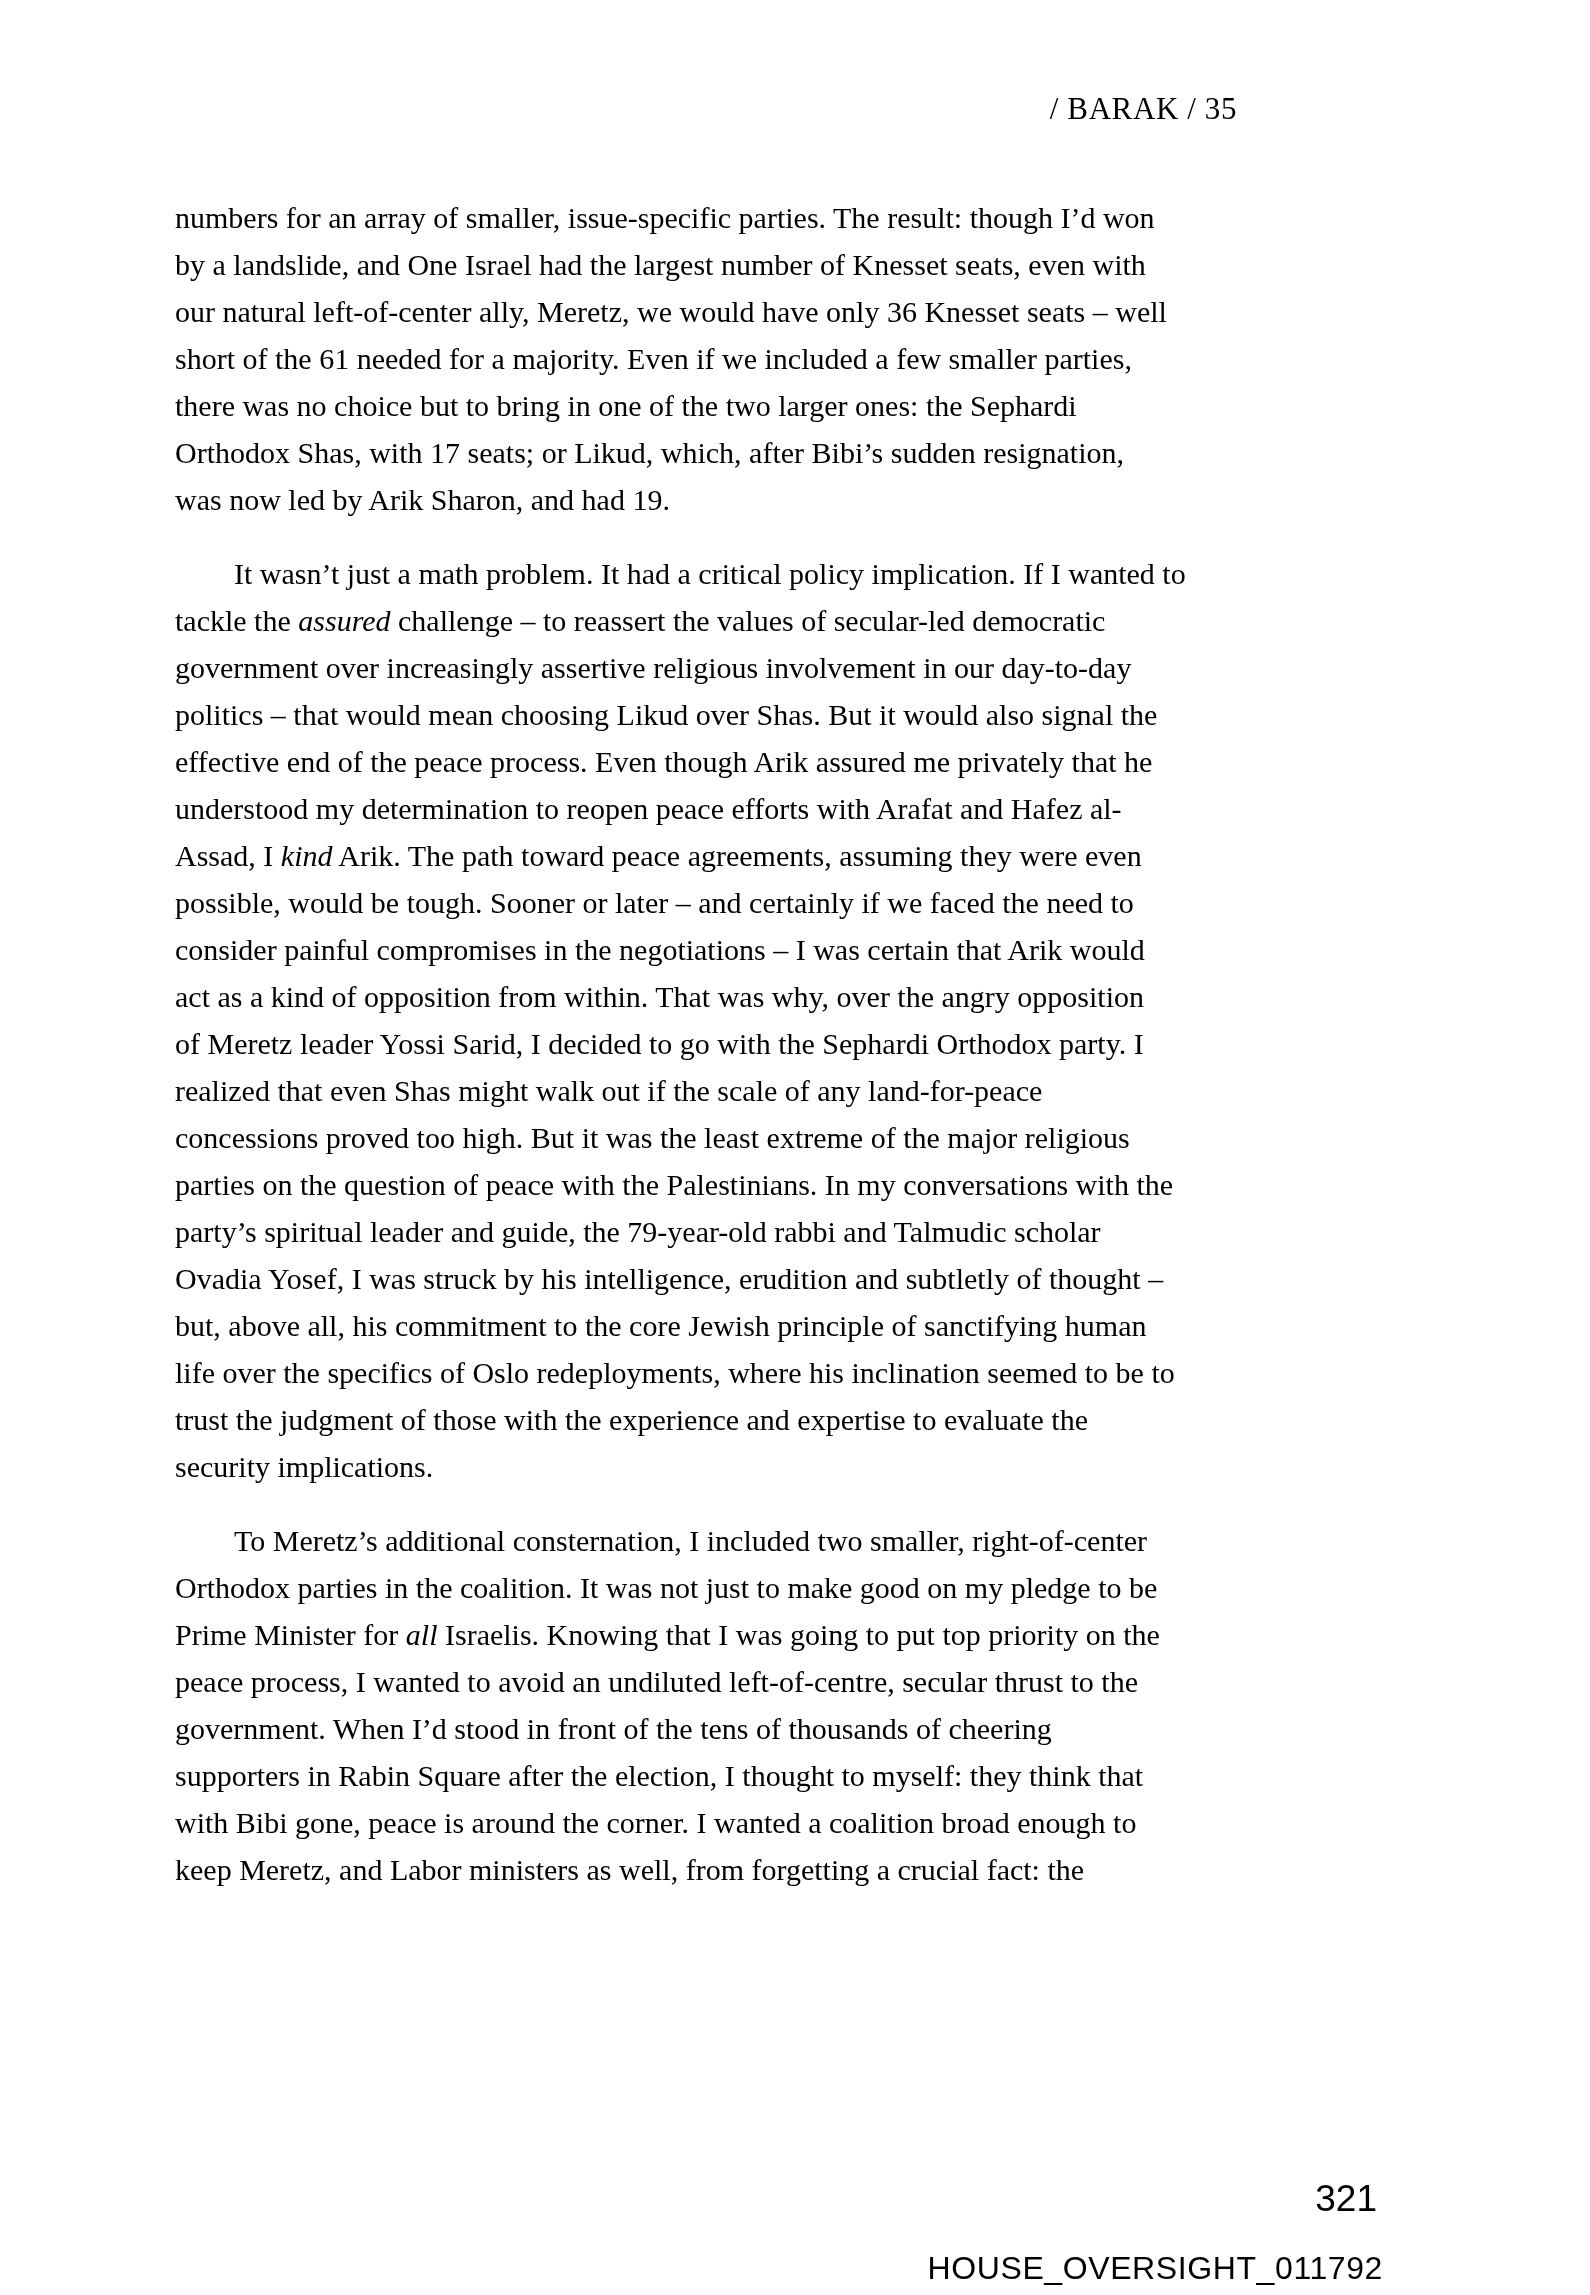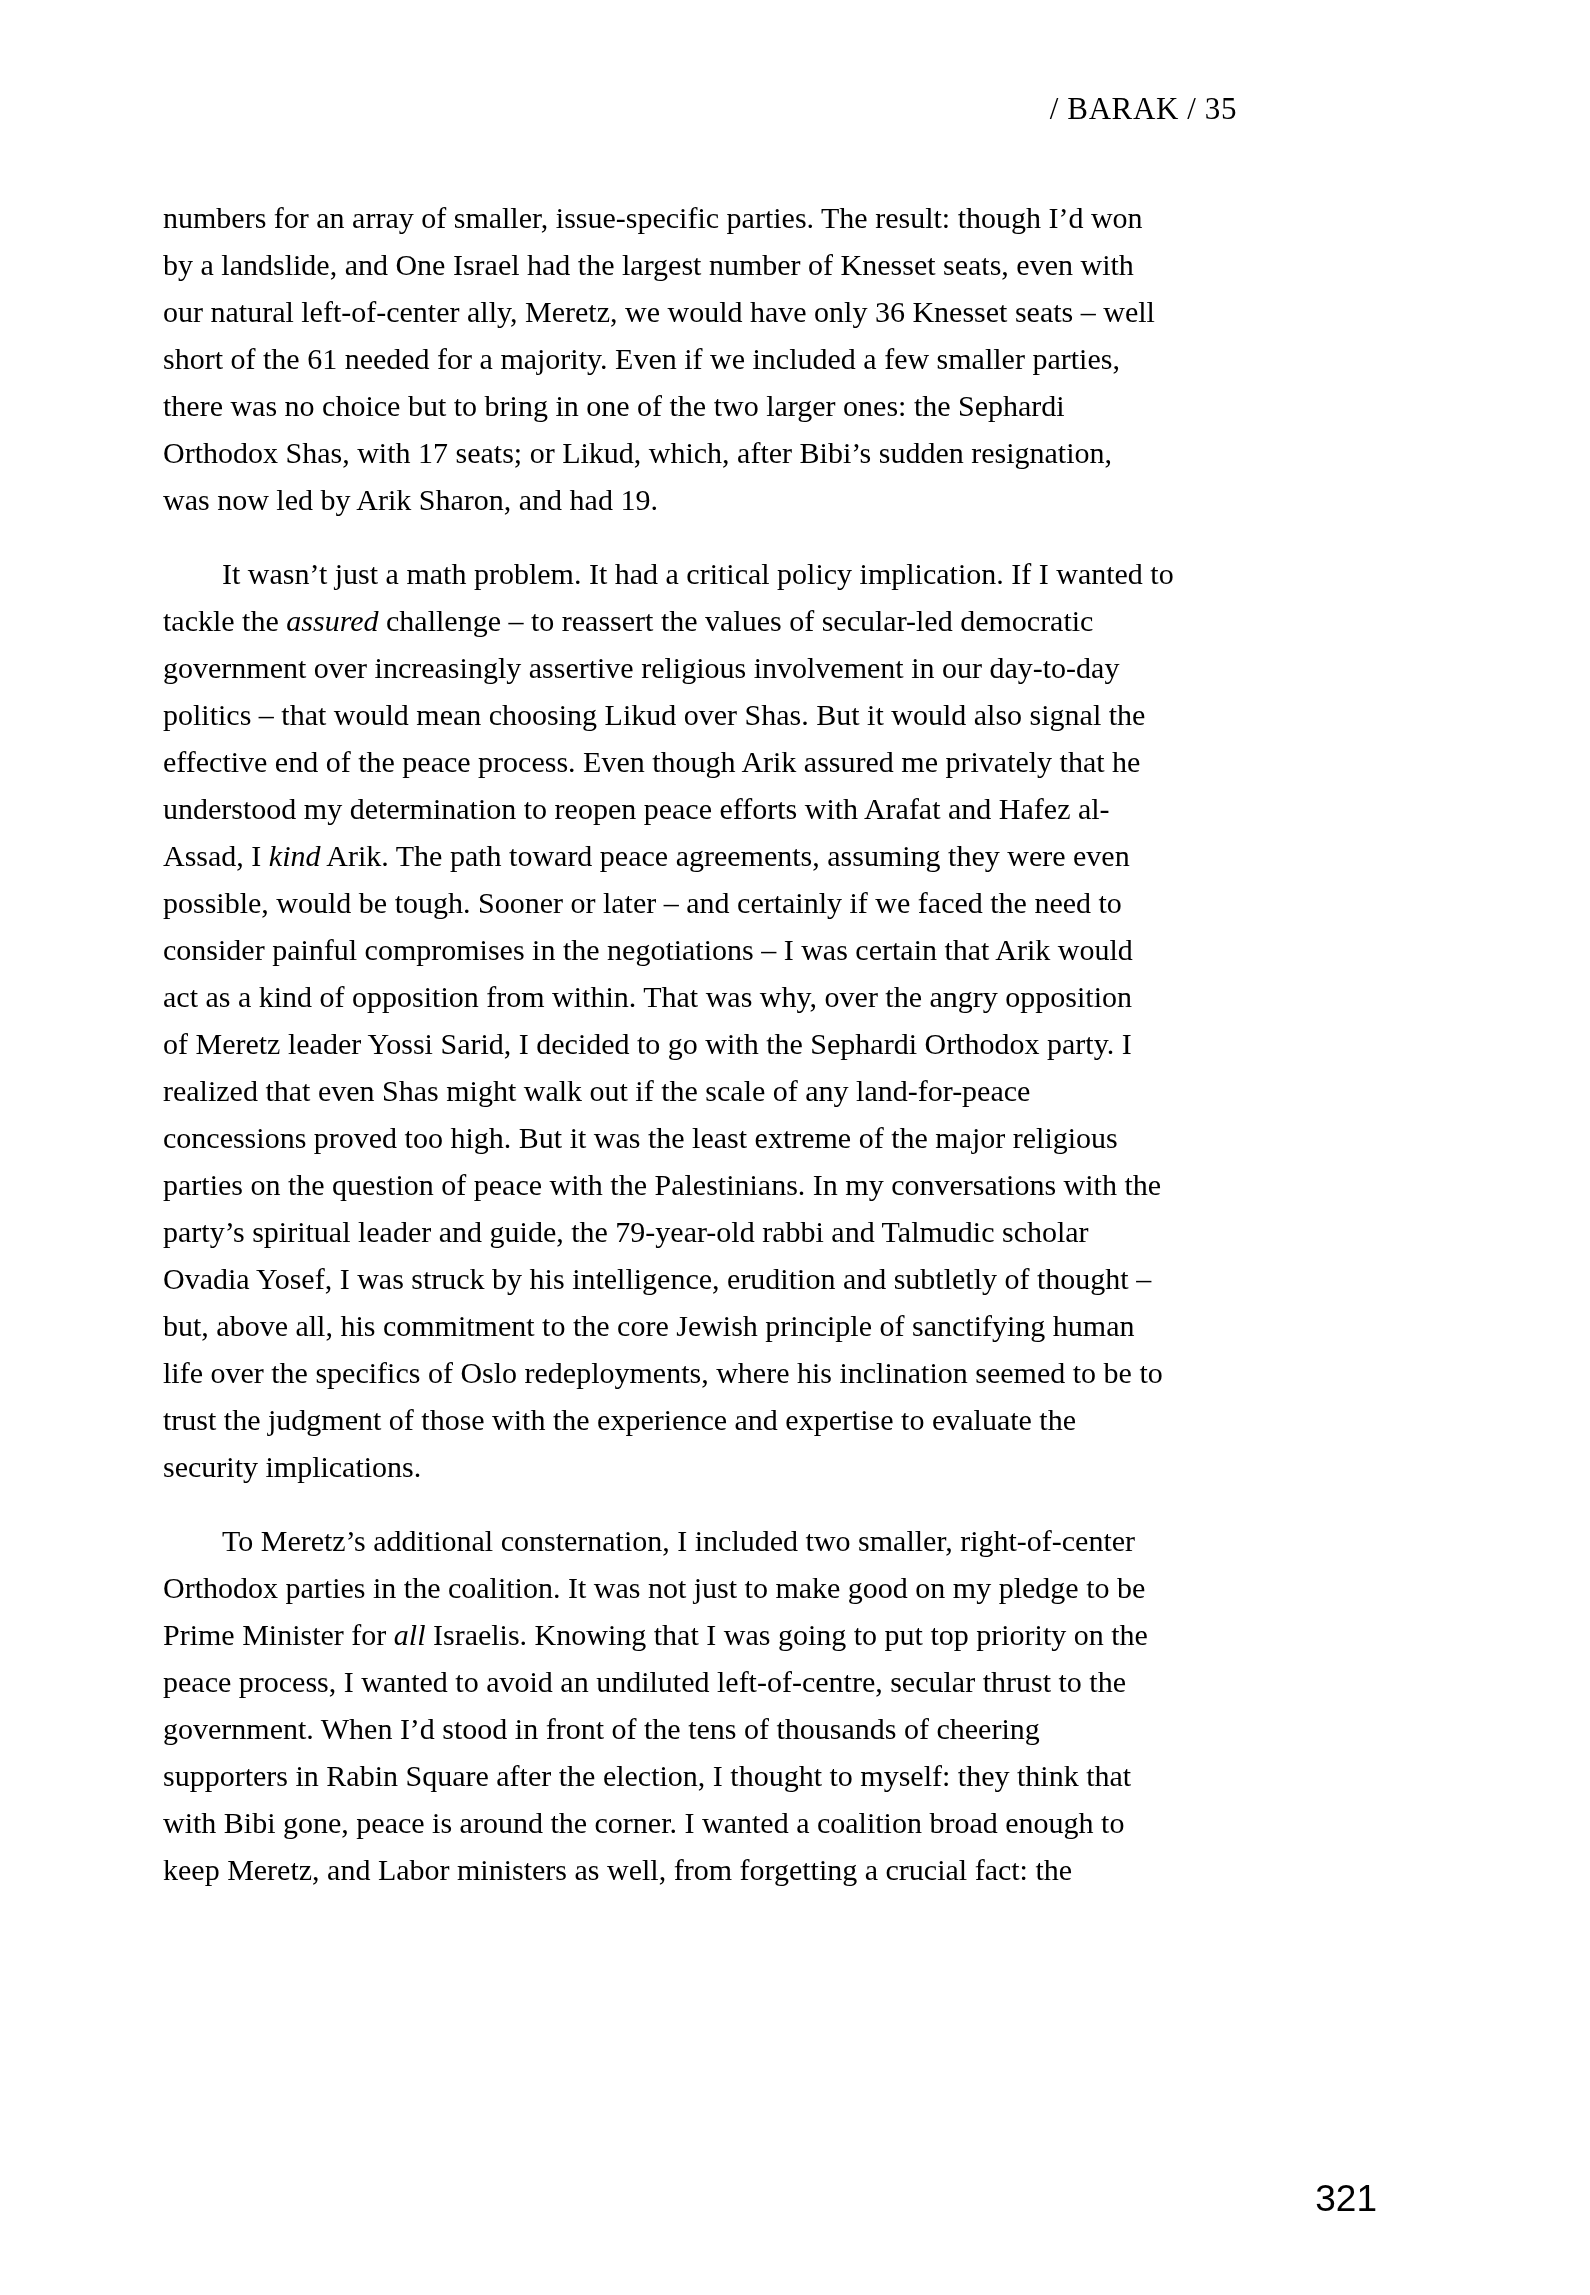--- a/index.html
+++ b/index.html
@@ -27,21 +27,21 @@
   }
   .body-text {
     position: absolute;
     top: 194px;
     left: 159px;
     width: 1335px;
     font-size: 30px;
     line-height: 47px;
   }
   .body-text p {
-    margin: 0 0 27px 4px;
+    margin: 0 0 27px 16px;
     white-space: pre;
   }
   .body-text p.indent {
     text-indent: 59px;
   }
   .italic {
     font-style: italic;
   }
   .pagenum {
     position: absolute;
@@ -100,14 +100,15 @@
 Prime Minister for </span><span class="italic">all</span><span> Israelis. Knowing that I was going to put top priority on the
 peace process, I wanted to avoid an undiluted left-of-centre, secular thrust to the
 government. When I’d stood in front of the tens of thousands of cheering
 supporters in Rabin Square after the election, I thought to myself: they think that
 with Bibi gone, peace is around the corner. I wanted a coalition broad enough to
 keep Meretz, and Labor ministers as well, from forgetting a crucial fact: the</span></p>
     </div>
 
   <div class="pagenum">321</div>
 
+  <div class="stamp">HOUSE_OVERSIGHT_011792</div>
 </div>
 
 
 </body></html>

